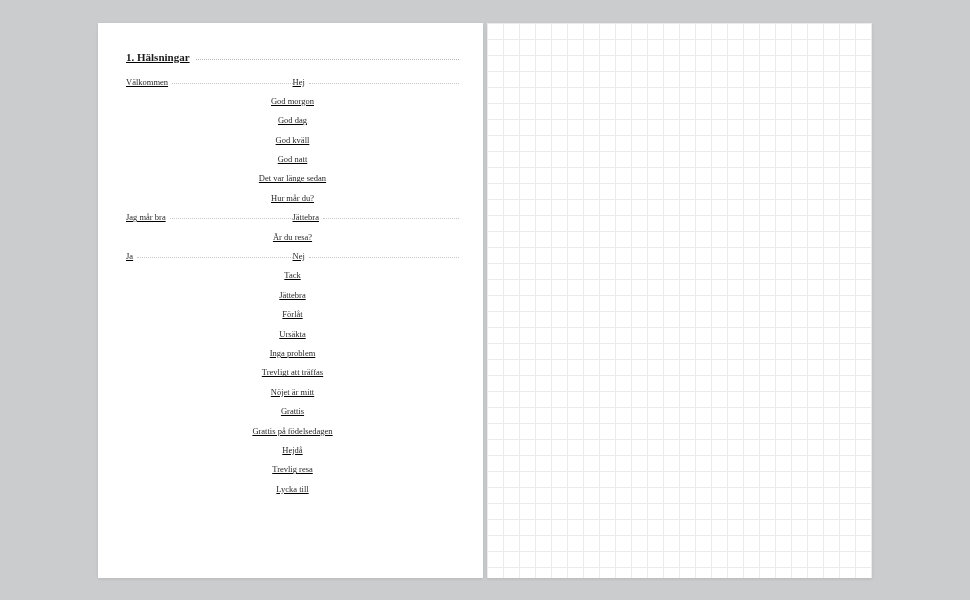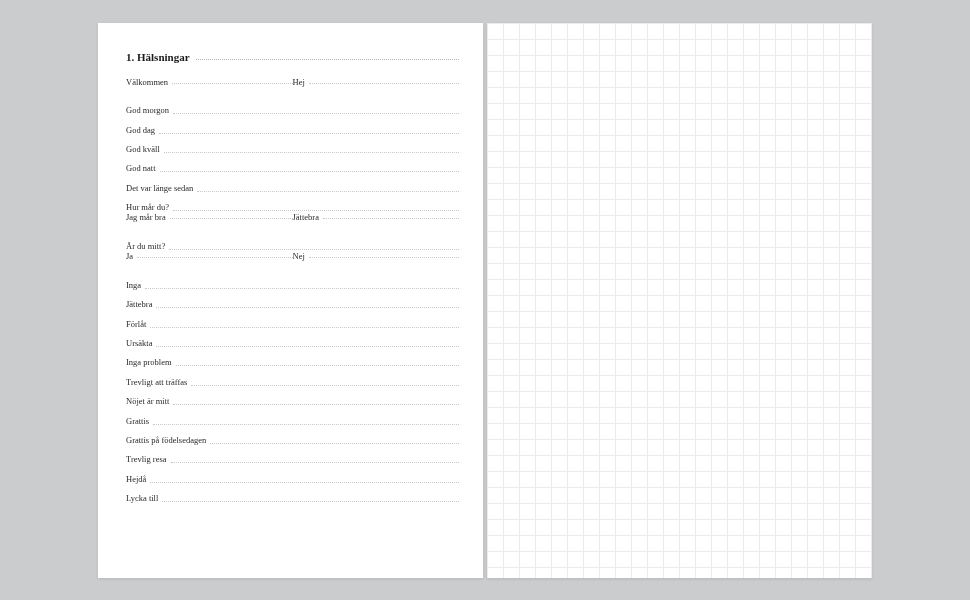--- a/index.html
+++ b/index.html
@@ -17,20 +17,21 @@
     gap: 4px;
   }
   .page {
     background: #fff;
     width: 385px;
     height: 555px;
     box-shadow: 0 1px 3px rgba(0,0,0,0.1);
   }
   .page-left {
     padding: 28px 24px 32px 28px;
+    text-decoration: underline;
   }
   .page-right {
     background-image:
       repeating-linear-gradient(to right, #eceaea 0, #eceaea 1px, transparent 1px, transparent 16px),
       repeating-linear-gradient(to bottom, #eceaea 0, #eceaea 1px, transparent 1px, transparent 16px);
     background-position: 0 0;
   }
   .title-row {
     display: flex;
     align-items: baseline;
@@ -44,22 +45,23 @@
   }
   .title-dots {
     flex: 1;
     border-bottom: 1px dotted #b5b5b5;
     margin-left: 6px;
     position: relative;
     top: -1px;
   }
   .entry-row {
     display: flex;
-    align-items: flex-end;
+    align-items: center;
     height: 19.4px;
+    flex-direction: column;
   }
   .entry-label {
     font-size: 8.5px;
     color: #2a2a2a;
     white-space: nowrap;
   }
   .entry-dots {
     flex: 1;
     border-bottom: 1px dotted #c8c8c8;
     margin-left: 4px;
@@ -125,35 +127,35 @@
           <div class="half">
             <span class="entry-label">Jag mår bra</span>
             <span class="entry-dots"></span>
           </div>
           <div class="half">
             <span class="entry-label">Jättebra</span>
             <span class="entry-dots"></span>
           </div>
         </div>
         <div class="entry-row">
-          <span class="entry-label">Är du mitt?</span>
+          <span class="entry-label">Är du resa?</span>
           <span class="entry-dots"></span>
         </div>
         <div class="pair-row">
           <div class="half">
             <span class="entry-label">Ja</span>
             <span class="entry-dots"></span>
           </div>
           <div class="half">
             <span class="entry-label">Nej</span>
             <span class="entry-dots"></span>
           </div>
         </div>
         <div class="entry-row">
-          <span class="entry-label">Inga</span>
+          <span class="entry-label">Tack</span>
           <span class="entry-dots"></span>
         </div>
         <div class="entry-row">
           <span class="entry-label">Jättebra</span>
           <span class="entry-dots"></span>
         </div>
         <div class="entry-row">
           <span class="entry-label">Förlåt</span>
           <span class="entry-dots"></span>
         </div>
@@ -175,25 +177,25 @@
         </div>
         <div class="entry-row">
           <span class="entry-label">Grattis</span>
           <span class="entry-dots"></span>
         </div>
         <div class="entry-row">
           <span class="entry-label">Grattis på födelsedagen</span>
           <span class="entry-dots"></span>
         </div>
         <div class="entry-row">
+          <span class="entry-label">Hejdå</span>
+          <span class="entry-dots"></span>
+        </div>
+        <div class="entry-row">
           <span class="entry-label">Trevlig resa</span>
-          <span class="entry-dots"></span>
-        </div>
-        <div class="entry-row">
-          <span class="entry-label">Hejdå</span>
           <span class="entry-dots"></span>
         </div>
         <div class="entry-row">
           <span class="entry-label">Lycka till</span>
           <span class="entry-dots"></span>
         </div>
       </div>
   </div>
   <div class="page page-right"></div>
 </div>

